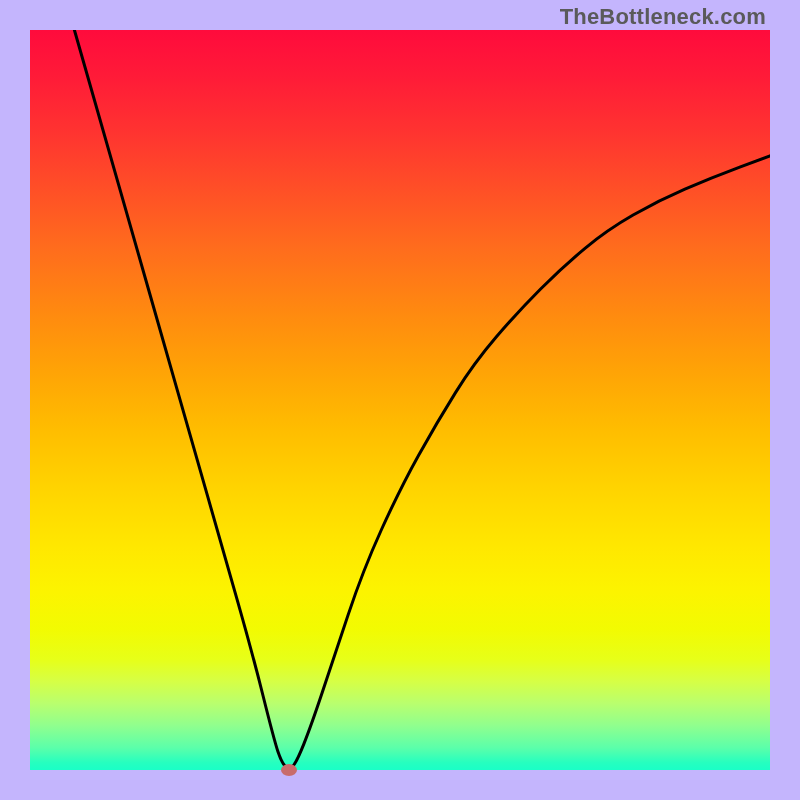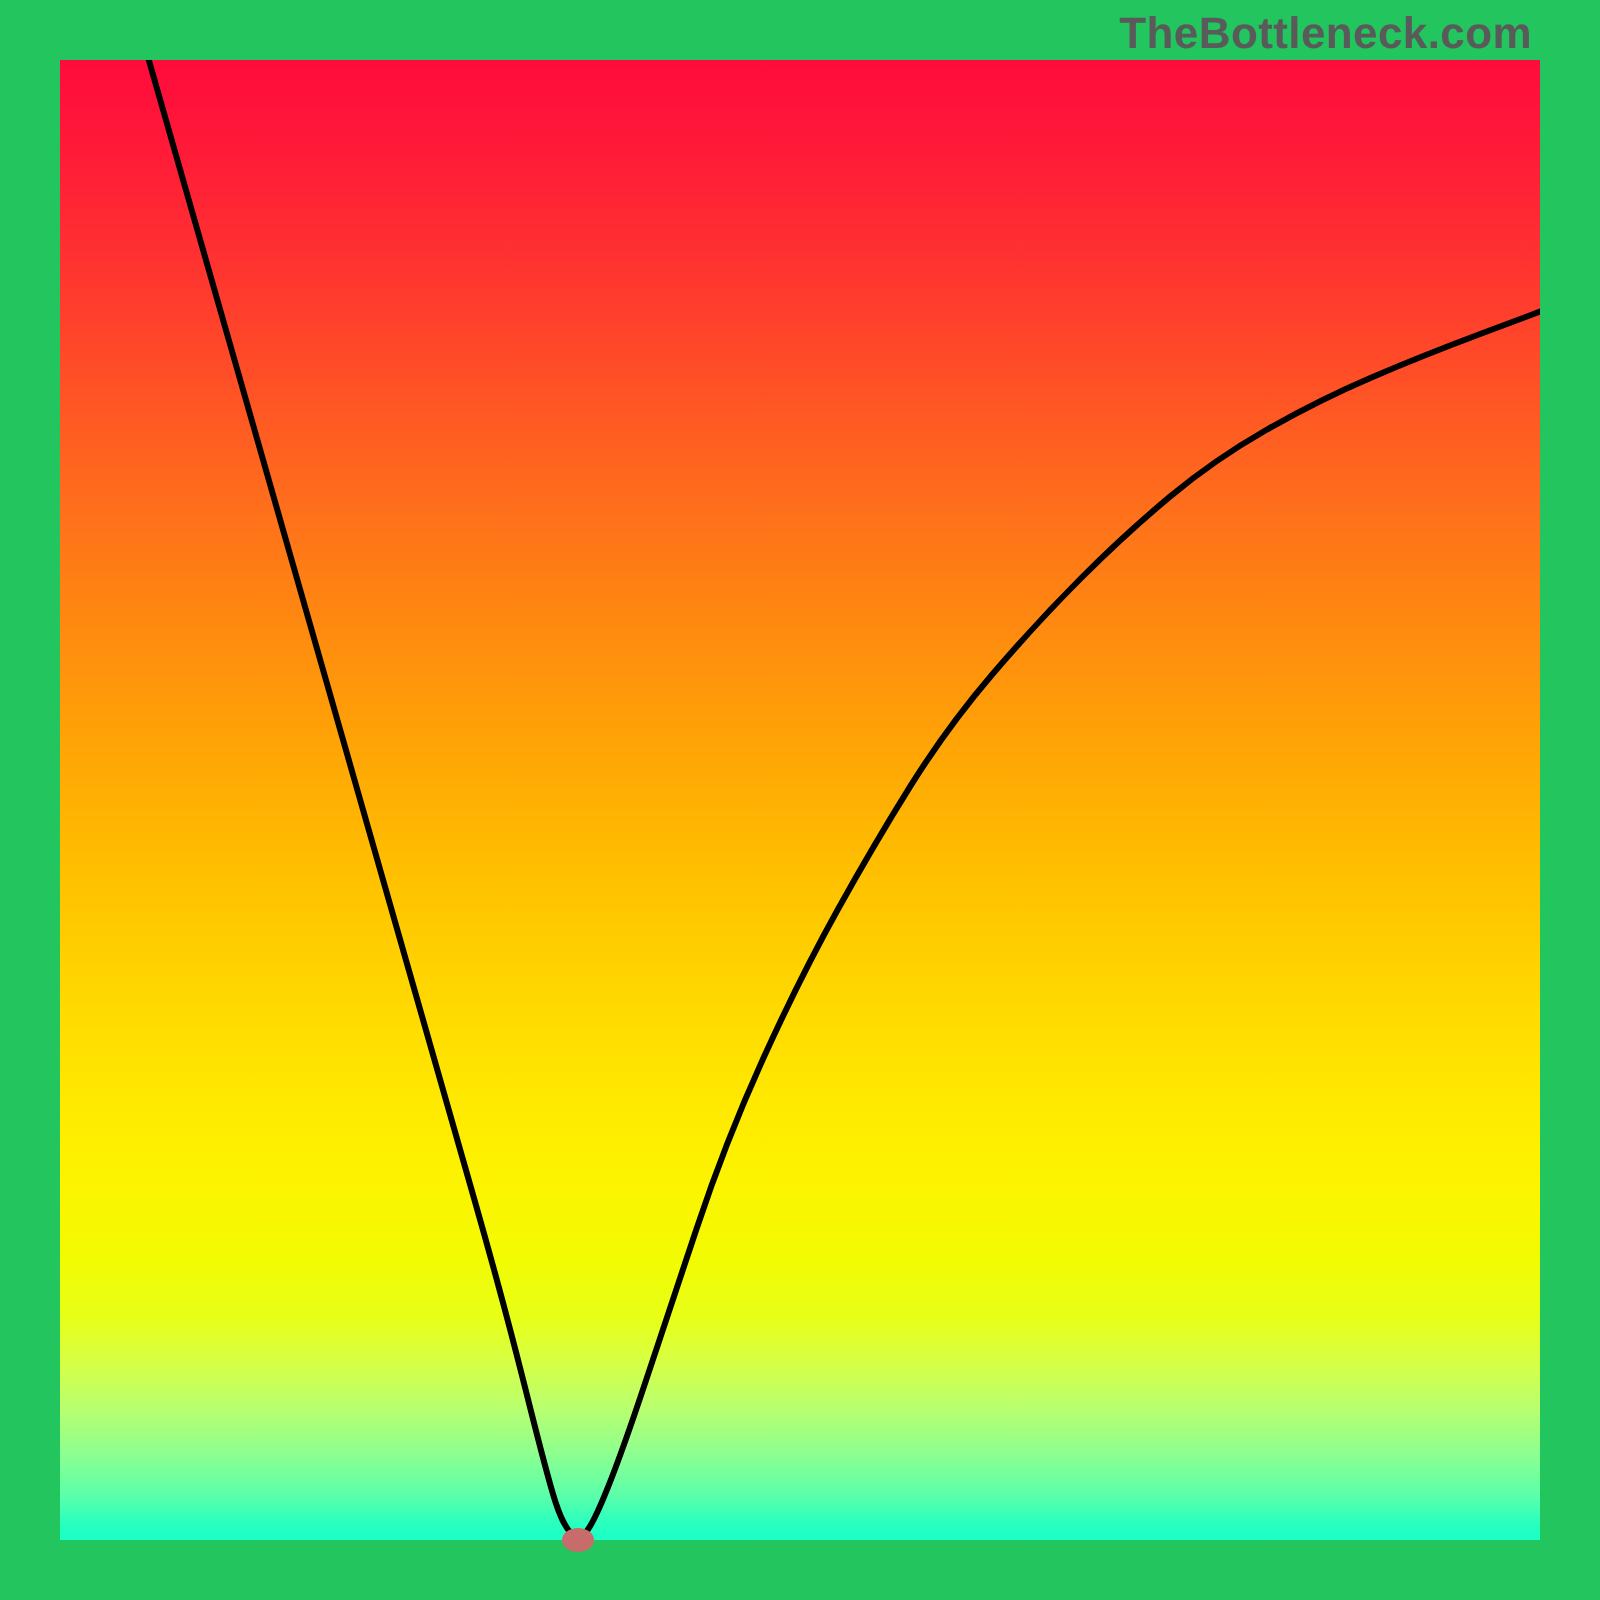--- a/index.html
+++ b/index.html
@@ -1,21 +1,21 @@
 <!DOCTYPE html>
 <html><head>
 <meta charset="utf-8">
 <style>
   * { margin: 0; padding: 0; box-sizing: border-box; }
   html, body { width: 800px; height: 800px; overflow: hidden; background: #000; }
   .frame {
     position: relative;
     width: 800px;
     height: 800px;
-    background: #22c55e;
+    background: #c4b5fd;
   }
   .plot-area {
     position: absolute;
     left: 30px;
     top: 30px;
     width: 740px;
     height: 740px;
     background: linear-gradient(to bottom,
       #ff0b3c 0%,
       #ff1a38 6%,

